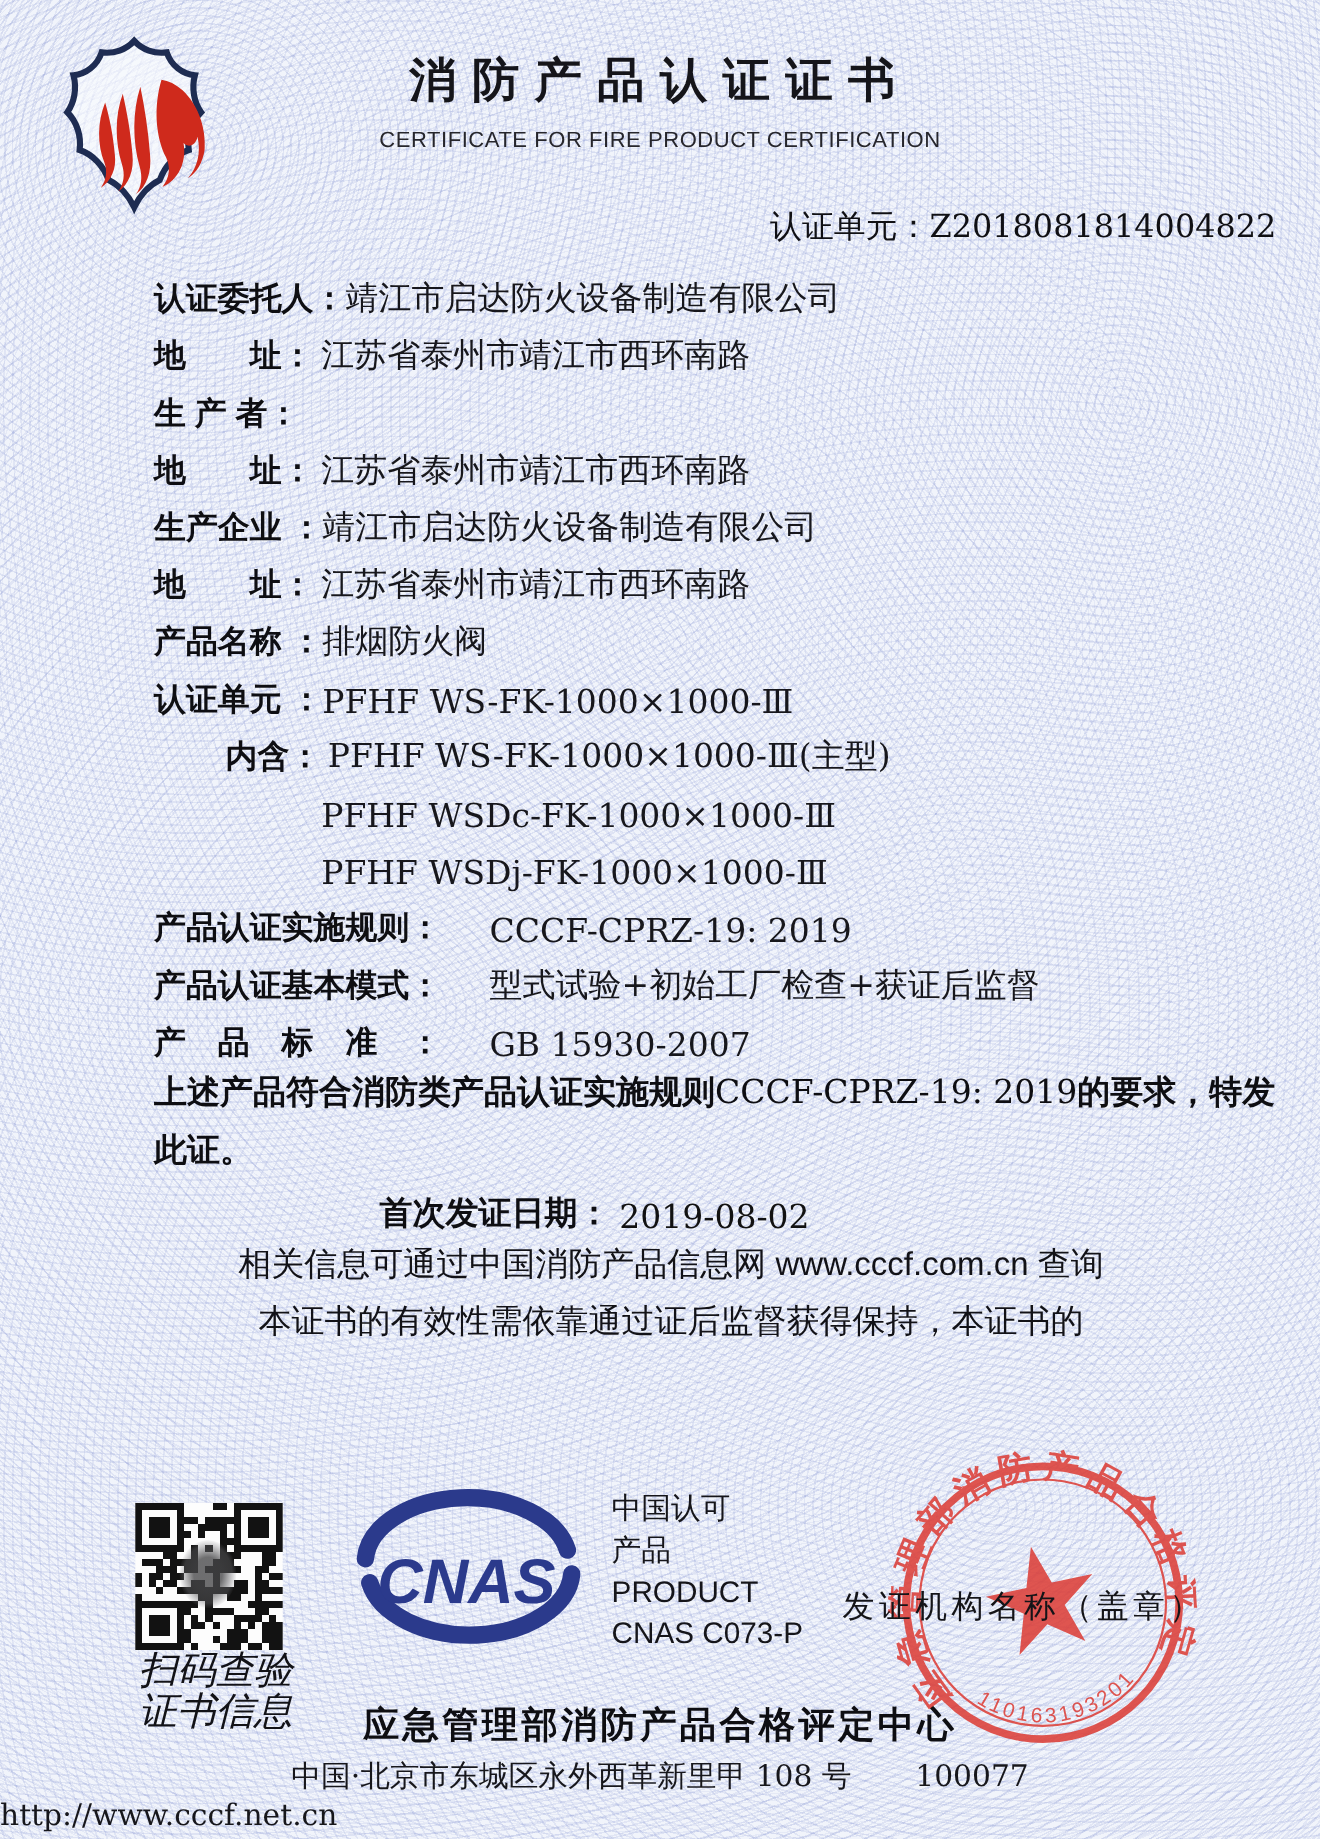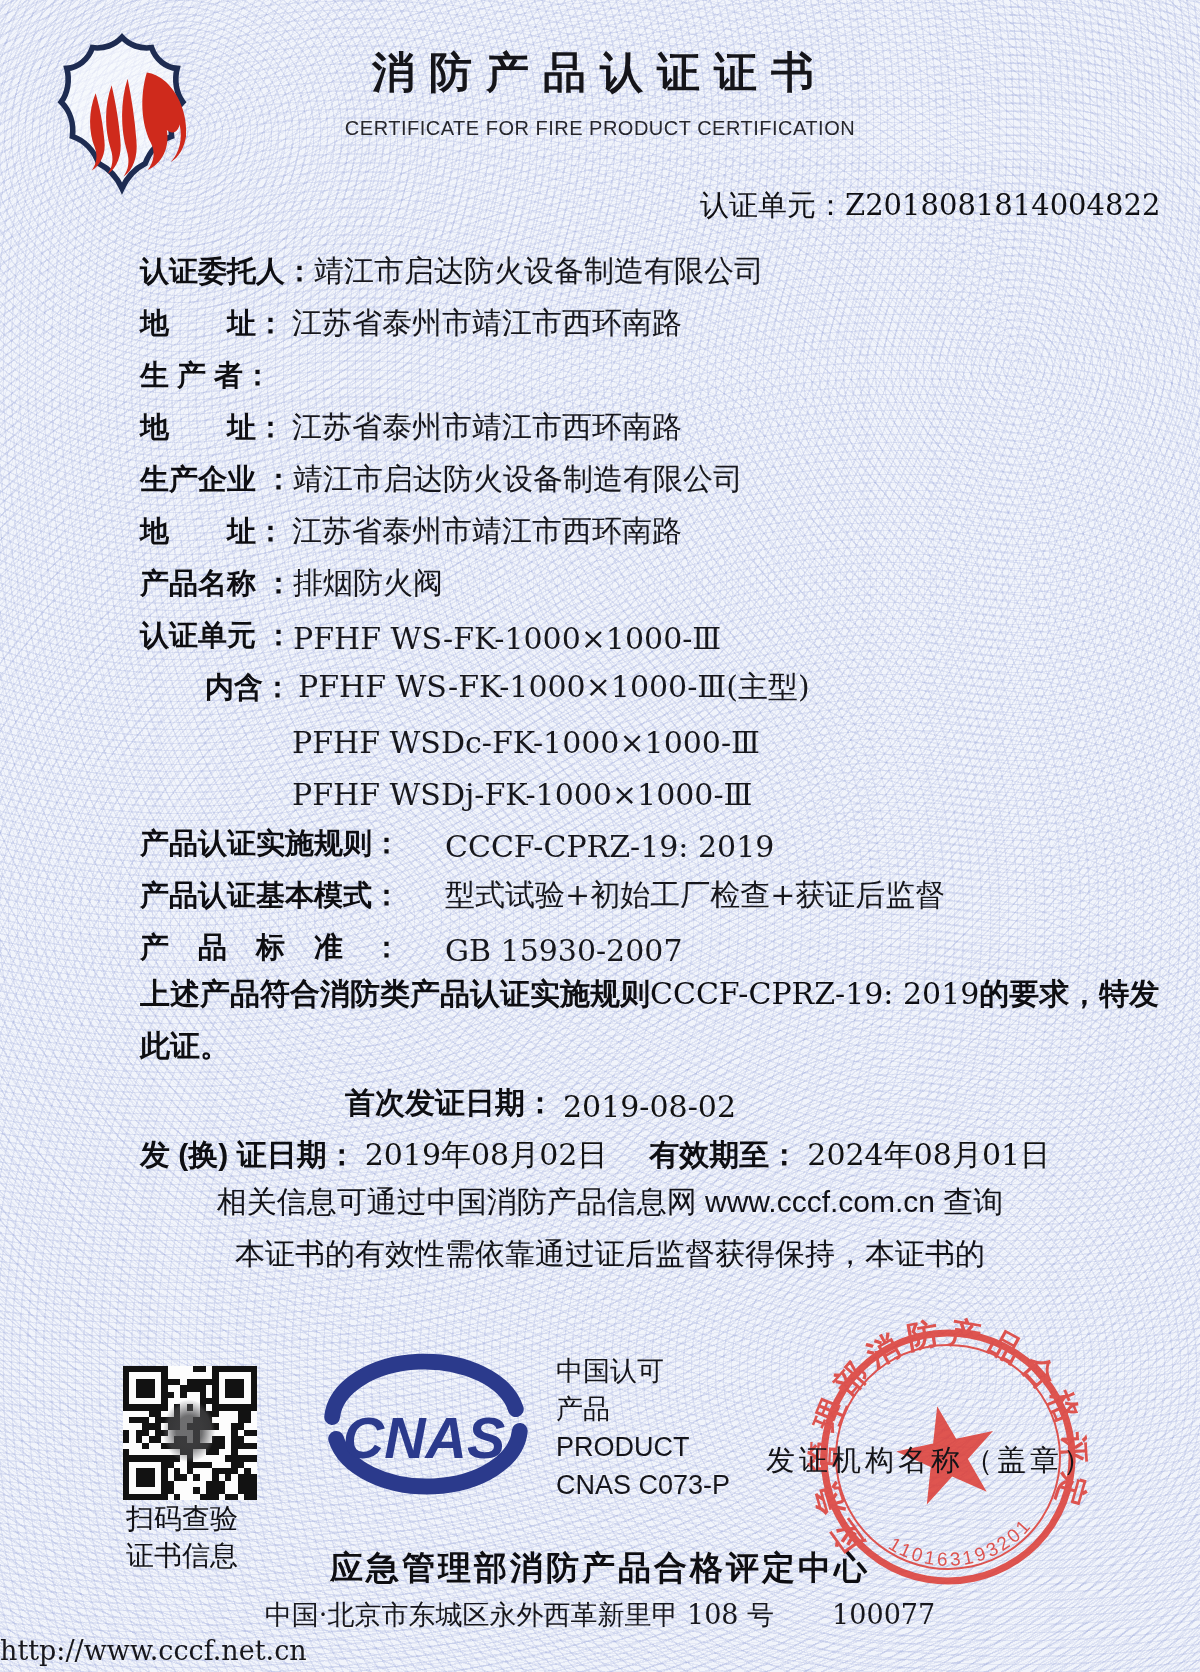--- a/index.html
+++ b/index.html
@@ -33,21 +33,21 @@
   .srow .code{font-family:"DejaVu Serif","Liberation Serif",serif;font-weight:400;}
   .first-issue{padding-left:205px;}
   .lblb{font-weight:700;font-size:30px;color:#0e0e12;}
   .dval{font-family:"DejaVu Serif","Liberation Serif",serif;margin-left:8px;}
   .gapl{margin-left:42px;}
   .notice{height:52px;line-height:52px;text-align:center;font-size:30px;color:#121217;}
   
   .qr{position:absolute;left:123px;top:1366px;width:134px;height:134px;background:#fdfdfd;}
   .qr::after{content:"";position:absolute;left:40px;top:34px;width:52px;height:62px;border-radius:50%;
              background:radial-gradient(ellipse at center,rgba(70,70,72,0.78) 0 35%,rgba(120,120,124,0.35) 60%,transparent 72%);}
-  .qr-caption{position:absolute;left:126px;top:1500px;font-size:28px;line-height:37px;color:#121217;}
+  .qr-caption{position:absolute;left:126px;top:1500px;font-size:35px;line-height:37px;color:#121217;font-style:italic;}
   .cnas-logo{position:absolute;left:320px;top:1346px;width:208px;height:162px;}
   .cnas-info{position:absolute;left:556px;top:1352px;font-size:27px;line-height:38px;color:#15151a;}
   .stamp{position:absolute;left:808px;top:1317px;width:280px;height:280px;opacity:0.85;
          transform:rotate(-12deg);z-index:4;}
   .stamp text{fill:#dc3a33;}
   .ringtext{font-size:31px;letter-spacing:8px;font-weight:700;}
   .numtext{font-size:19px;letter-spacing:3px;}
   .stamp-caption{position:absolute;left:766px;top:1441px;font-size:29px;letter-spacing:4px;
                  color:#141418;z-index:5;white-space:nowrap;}
   .org-name{position:absolute;top:1546px;left:0;right:0;text-align:center;
@@ -138,26 +138,20 @@
         <span class="flabel">产　品　标　准　：</span>
         <span class="fvalue">GB 15930-2007</span>
       </div>
 
     <div class="srow"><span>上述产品符合消防类产品认证实施规则</span><span class="code">CCCF-CPRZ-19: 2019</span><span>的要求，特发</span></div>
     <div class="srow">此证。</div>
 
     <div class="frow first-issue">
       <span class="lblb">首次发证日期：</span>
       <span class="dval">2019-08-02</span>
-    </div>
-    <div class="frow">
-      <span class="lblb">发 (换) 证日期：</span>
-      <span class="dval">2019年08月02日</span>
-      <span class="lblb gapl">有效期至：</span>
-      <span class="dval">2024年08月01日</span>
     </div>
 
     <div class="notice">相关信息可通过中国消防产品信息网 www.cccf.com.cn 查询</div>
     <div class="notice">本证书的有效性需依靠通过证后监督获得保持，本证书的</div>
   </div>
 
   <div class="qr"><svg width="134" height="134" viewBox="0 0 21 21" shape-rendering="crispEdges" fill="#121212">
         <rect x="0" y="0" width="1" height="1"></rect>
         <rect x="1" y="0" width="1" height="1"></rect>
         <rect x="2" y="0" width="1" height="1"></rect>

